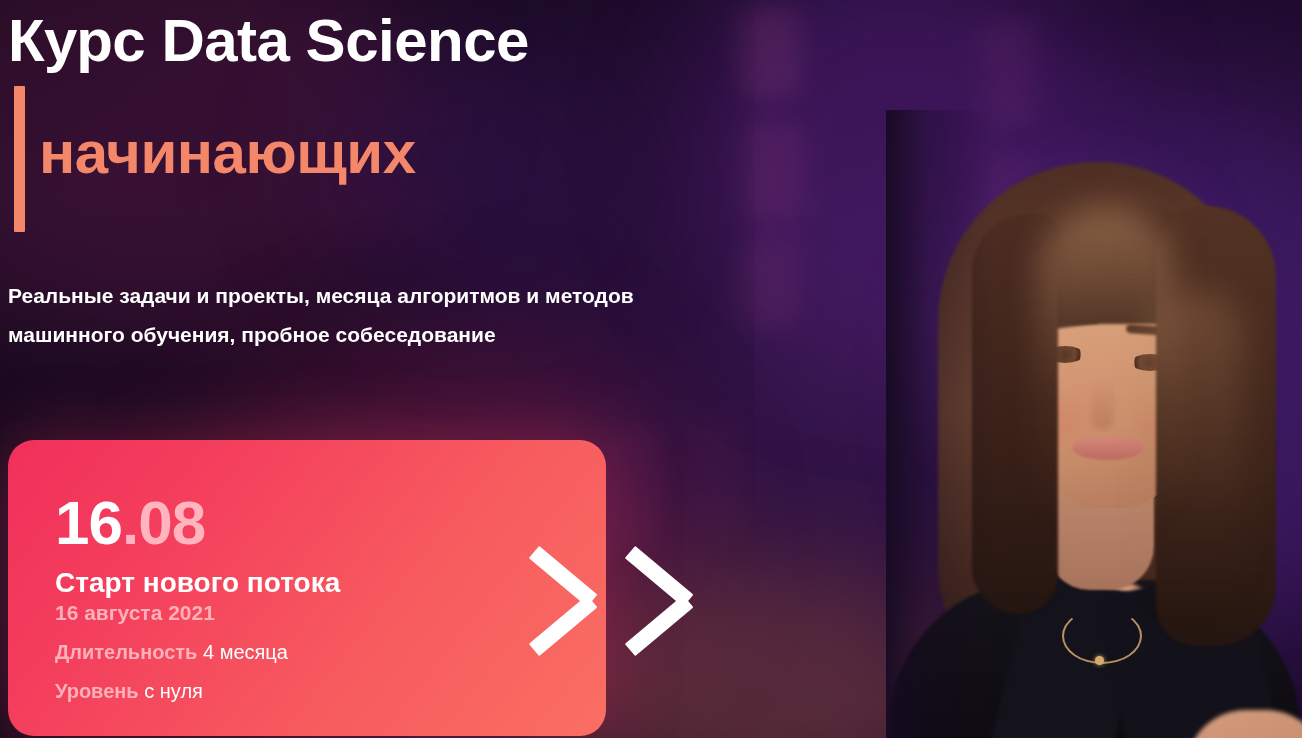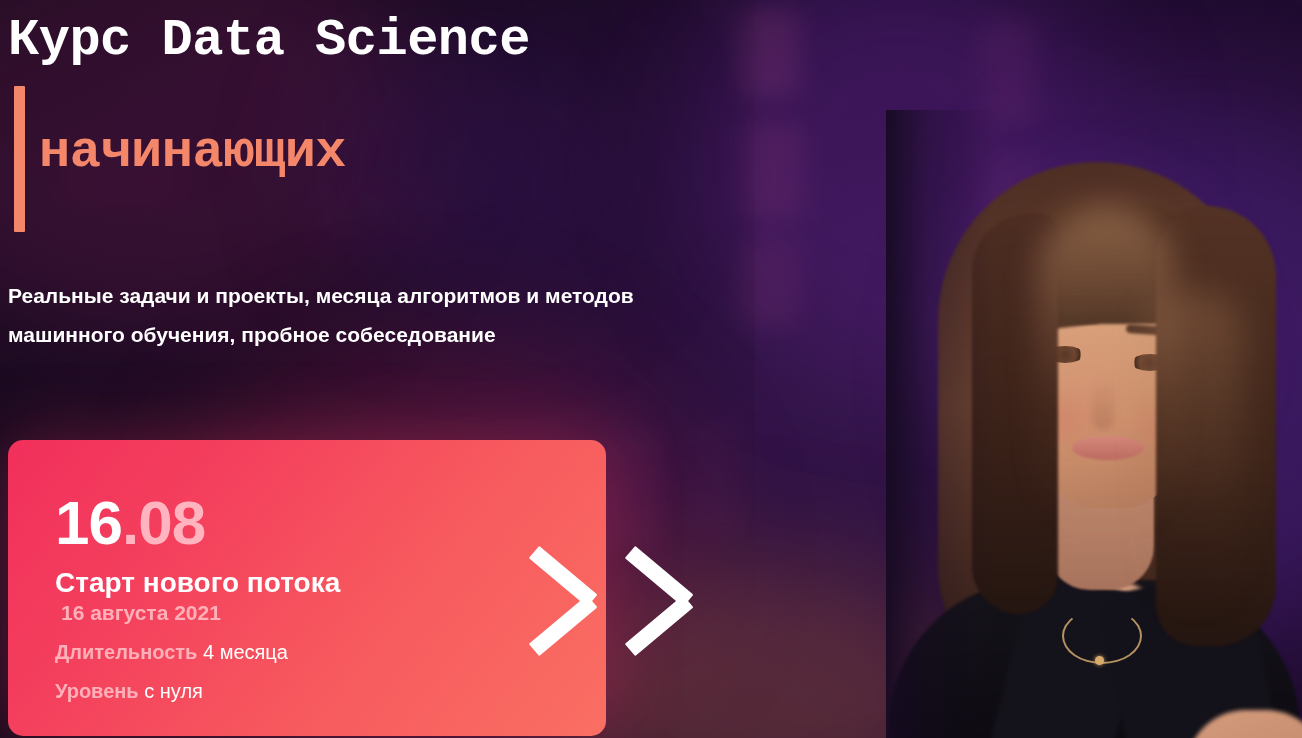--- a/index.html
+++ b/index.html
@@ -148,50 +148,50 @@
     background:#d8ab6c;box-shadow:0 0 4px rgba(216,171,108,.9);
   }
   .p-edge-fade{
     position:absolute;inset:0;
     background:linear-gradient(90deg,rgba(22,10,34,.94) 0%,rgba(22,10,34,.34) 10%,rgba(0,0,0,0) 26%);
   }
 
   
   .headline{position:absolute;left:8px;top:2px;width:800px;}
   .h-line{
-    font-size:52px;line-height:78px;font-weight:700;letter-spacing:-.5px;
-    color:#ffffff;white-space:nowrap;font-family:Liberation Mono, monospace;
+    font-size:60px;line-height:78px;font-weight:700;letter-spacing:-.5px;
+    color:#ffffff;white-space:nowrap;
   }
   .h-line2{display:flex;align-items:center;}
   .accent-bar{
     display:inline-block;width:11px;height:146px;background:#f4866a;
     margin:0 14px 0 6px;flex:0 0 auto;position:relative;top:6px;border-radius:1px;
   }
   .h-accent{color:#f4866a;}
 
   
   .subtitle{
     position:absolute;left:8px;top:276px;width:700px;
     font-size:21px;line-height:39px;font-weight:700;color:#ffffff;
   }
 
   
   .date-card{
     position:absolute;left:8px;top:440px;width:598px;height:296px;
-    border-radius:15px;
+    border-radius:26px;
     background:linear-gradient(128deg,#f1305b 0%,#f43f5d 28%,#f75a5e 62%,#fa6f63 100%);
     box-shadow:0 0 70px rgba(240,60,95,.34);
     overflow:hidden;
   }
   .dc-inner{position:absolute;left:47px;top:52px;}
   .dc-date{font-size:62px;line-height:62px;font-weight:700;letter-spacing:-1px;}
   .dc-date .dd{color:#ffffff;}
   .dc-date .mm{color:#ffb4bf;}
   .dc-start{font-size:28px;line-height:30px;font-weight:700;color:#ffffff;margin-top:14px;}
-  .dc-when{font-size:21px;line-height:30px;font-weight:700;color:#ffb0b8;margin-left:6px;}
+  .dc-when{font-size:21px;line-height:30px;font-weight:700;color:#ffb0b8;}
   .dc-row{font-size:20px;line-height:30px;font-weight:700;color:#ffb0b8;margin-top:9px;}
   .dc-row b{color:#ffffff;font-weight:400;}
 
   
   .chev{position:absolute;width:0;height:0;}
   .chev span{
     position:absolute;display:block;width:76px;height:16px;background:#ffffff;border-radius:1px;
   }
   .chev span.up{transform-origin:0 50%;transform:rotate(40deg);}
   .chev span.dn{transform-origin:0 50%;transform:rotate(-40deg);top:0;}

